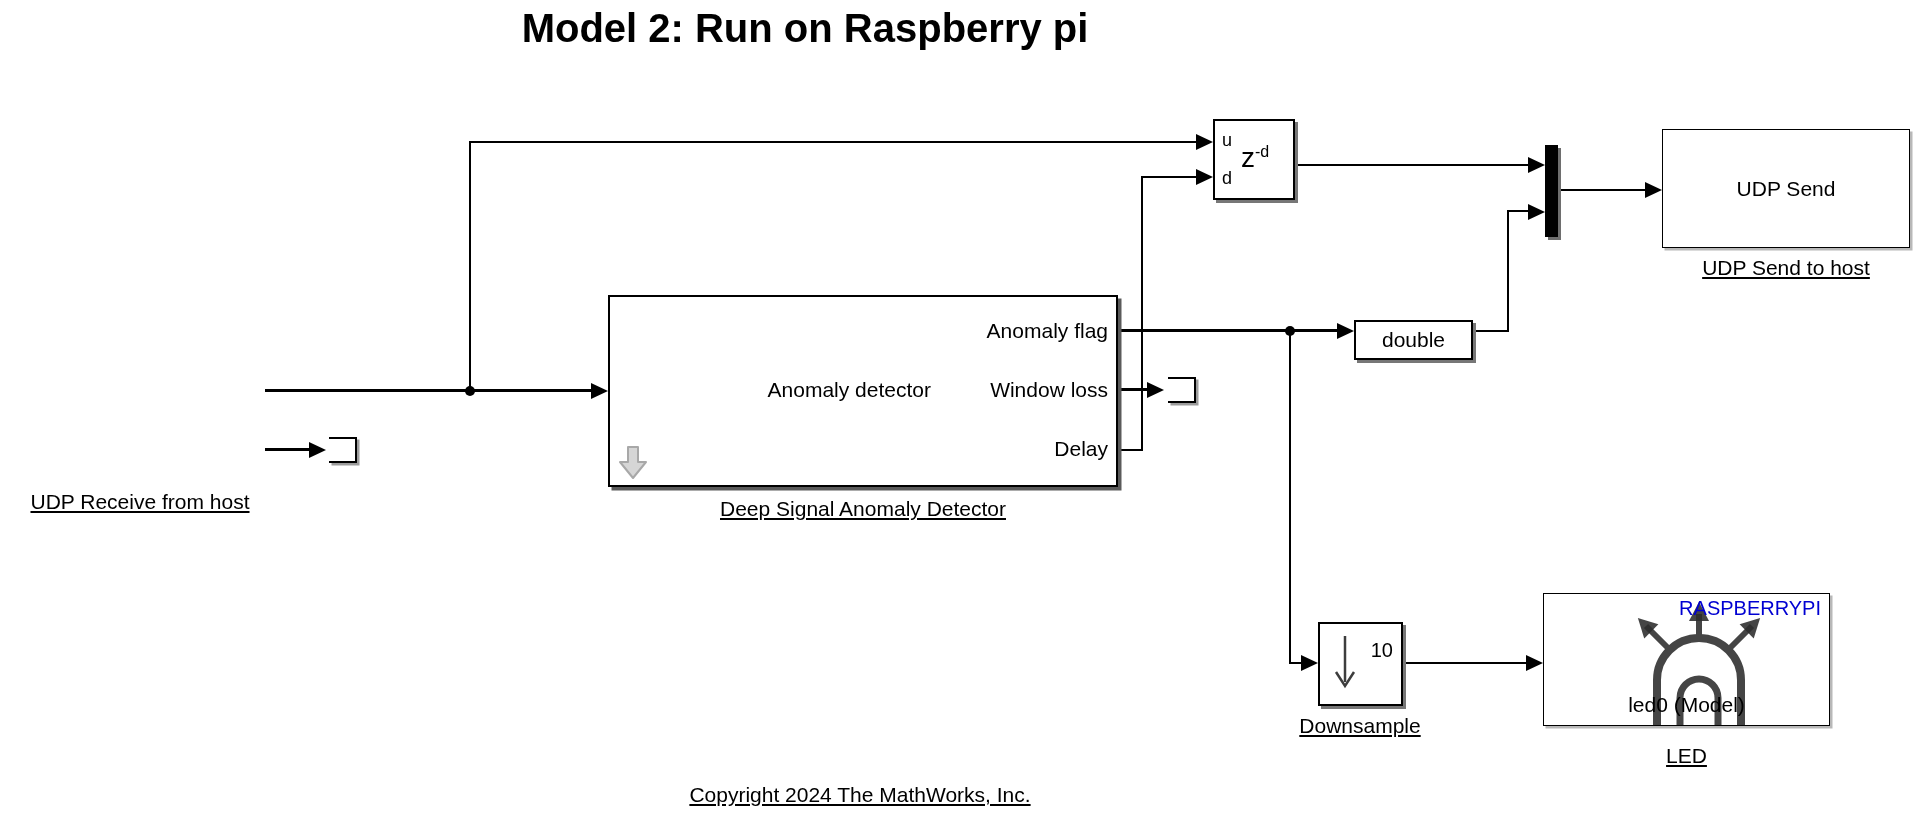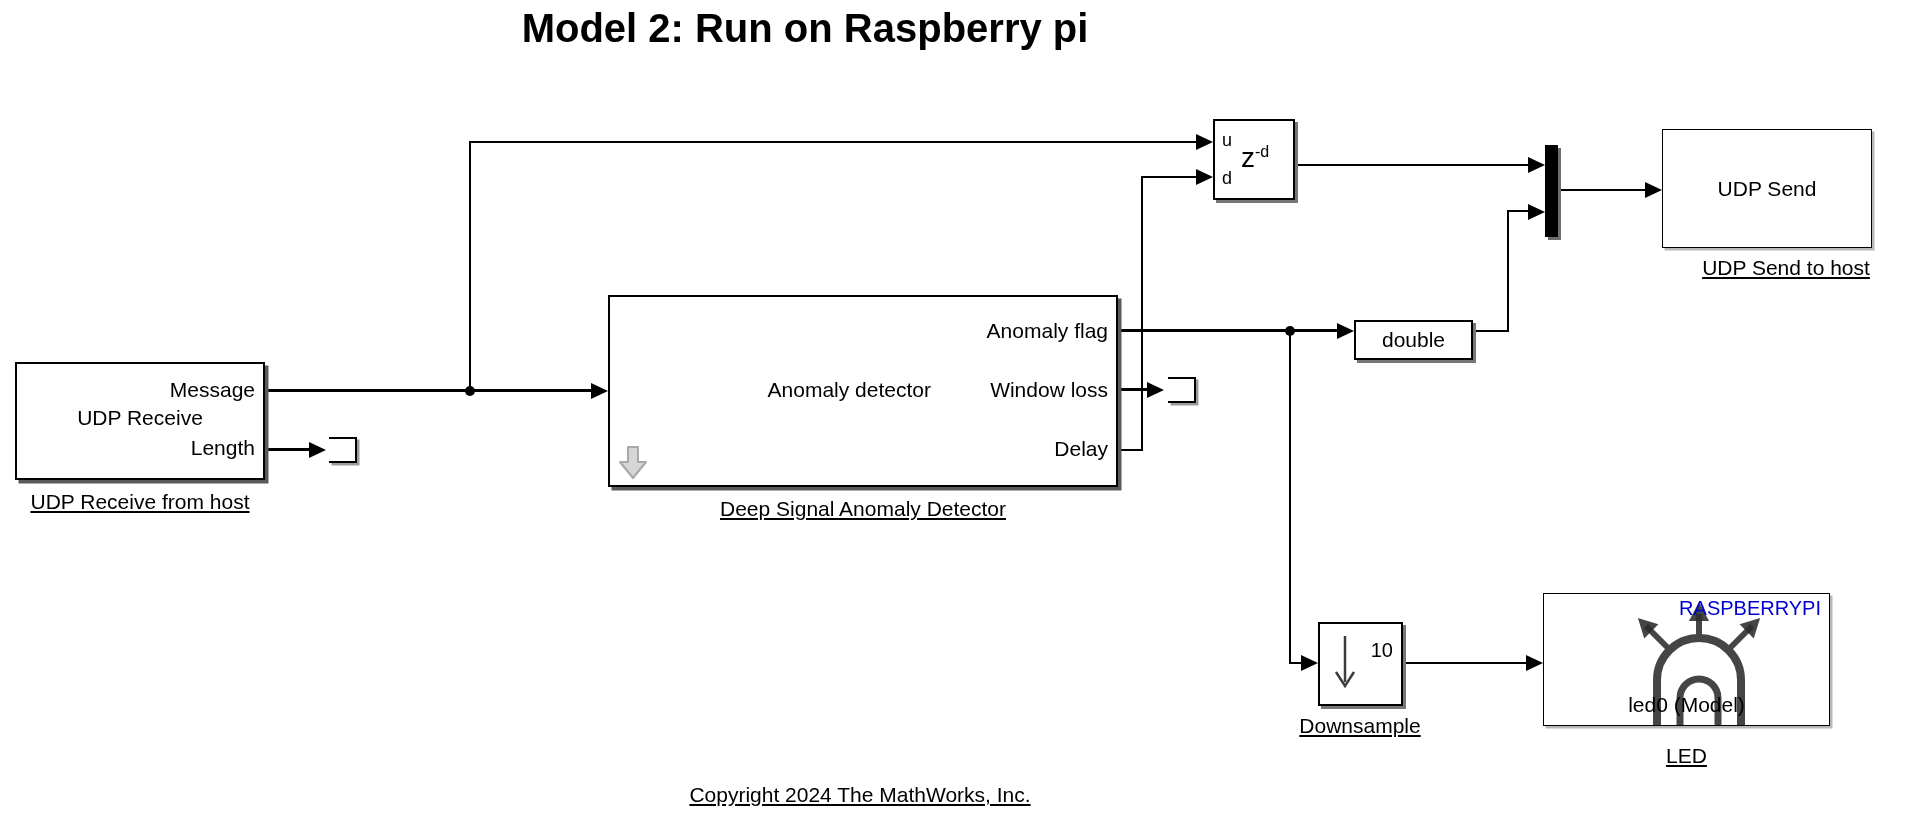--- a/index.html
+++ b/index.html
@@ -87,25 +87,20 @@
   <div class="arr" style="left:1337px;top:323px"></div>
   <div class="arr" style="left:1301px;top:655px"></div>
   <div class="arr" style="left:1147px;top:382px"></div>
   <div class="arr" style="left:309px;top:442px"></div>
   <div class="arr" style="left:1645px;top:182px"></div>
   <div class="arr" style="left:1526px;top:655px"></div>
 
   <div class="term" style="left:329px;top:437px"></div>
   <div class="term" style="left:1168px;top:377px"></div>
 
-  <div class="blk" style="left:15px;top:362px;width:250px;height:118px">
-    <div class="txt right" style="right:8px;top:14px">Message</div>
-    <div class="txt center" style="left:0;width:100%;top:42px">UDP Receive</div>
-    <div class="txt right" style="right:8px;top:72px">Length</div>
-  </div>
   <div class="caption" style="left:-5px;top:490px;width:290px">UDP Receive from host</div>
 
   <div class="blk" style="left:608px;top:295px;width:510px;height:192px">
     <div class="txt right" style="right:8px;top:22px">Anomaly flag</div>
     <div class="txt right" style="right:185px;top:81px">Anomaly detector</div>
     <div class="txt right" style="right:8px;top:81px">Window loss</div>
     <div class="txt right" style="right:8px;top:140px">Delay</div>
     <svg style="position:absolute;left:8px;bottom:4px" width="30" height="36" viewBox="0 0 30 36">
       <path d="M10,2 h10 v15 h8 L15,33 2,17 h8 z" fill="#d6d6d6" stroke="#a8a8a8" stroke-width="2" stroke-linejoin="round"></path>
     </svg>
@@ -113,21 +108,21 @@
   <div class="caption" style="left:608px;top:497px;width:510px">Deep Signal Anomaly Detector</div>
 
   <div class="blk-mid" style="left:1213px;top:119px;width:82px;height:81px">
     <span class="small-port" style="left:7px;top:10px">u</span>
     <span class="small-port" style="left:7px;top:48px">d</span>
     <span class="small-port" style="left:26px;top:22px"><span class="zbase">z</span><span class="zexp">-d</span></span>
   </div>
 
   <div class="abs" style="left:1545px;top:145px;width:13px;height:92px;background:#000;box-shadow:3px 3px 0 0 #6e6e6e"></div>
 
-  <div class="blk-light" style="left:1662px;top:129px;width:210px;height:119px">
+  <div class="blk-light" style="left:1662px;top:129px;width:248px;height:119px">
     <div class="txt center" style="left:0;width:100%;top:47px">UDP Send</div>
   </div>
   <div class="caption" style="left:1662px;top:256px;width:248px">UDP Send to host</div>
 
   <div class="blk-mid" style="left:1354px;top:320px;width:119px;height:40px">
     <div class="txt center" style="left:0;width:100%;top:6px">double</div>
   </div>
 
   <div class="blk-mid" style="left:1318px;top:622px;width:85px;height:84px">
     <svg style="position:absolute;left:10px;top:8px" width="36" height="66" viewBox="0 0 36 66">

